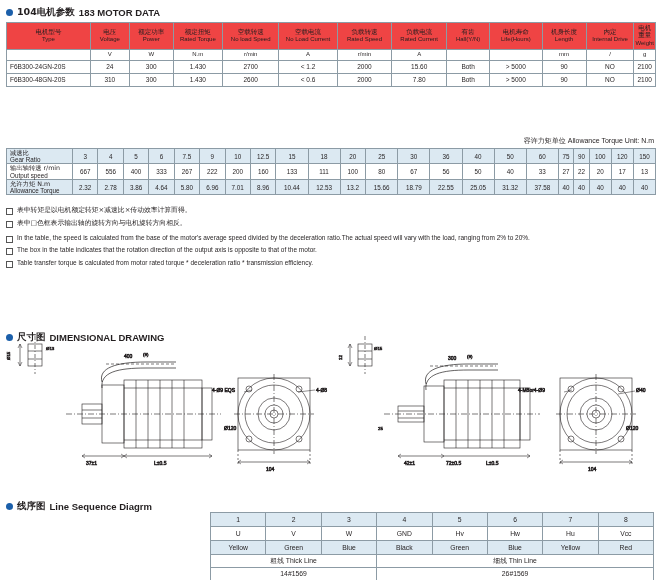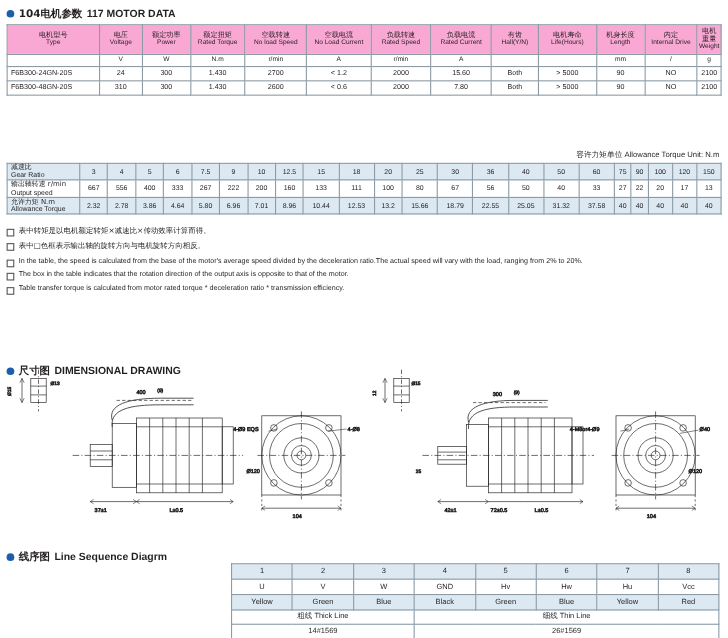--- a/index.html
+++ b/index.html
@@ -29,21 +29,21 @@
   table{border-collapse:collapse;}
   td,th{
     border:1px solid #8c9ba5;
     text-align:center;
     vertical-align:middle;
     font-size:6.5px;
     color:#231f20;
     padding:0;
     line-height:1.15;
   }
-  .hdr td{background:#f9a8d4;font-weight:normal;padding:2px 1px;}
+  .hdr td{background:#ef4444;font-weight:normal;padding:2px 1px;}
   .hdr .cn{display:block;font-size:6.5px;}
   .hdr .en{display:block;font-size:6px;}
 
   
   #motor-table{position:absolute;left:6px;top:22px;width:650px;}
   #motor-table td{height:11px;}
   #motor-table .r-unit td{background:#ffffff;height:10px;font-size:6px;}
   #motor-table .r-data td{height:12px;font-size:6.5px;}
   #motor-table td.left{text-align:left;padding-left:3px;}
 
@@ -87,21 +87,21 @@
   .dimtext2{font-family:"Liberation Sans", sans-serif;font-size:4.4px;fill:#231f20;}
 </style>
 </head>
 <body>
 
 <div class="page">
 
   <div class="sec-head" style="position:absolute;left:6px;top:6px;">
     <span class="bullet"></span>
     <span class="txt cn">104电机参数</span>
-    <span class="txt">117 MOTOR DATA</span>
+    <span class="txt">183 MOTOR DATA</span>
   </div>
 
   <table id="motor-table">
     <tbody>
         <tr class="hdr">
       <td style="width:88px">
         <span class="cn">电机型号</span>
         <span class="en">Type</span>
       </td>
       <td style="width:38px">

